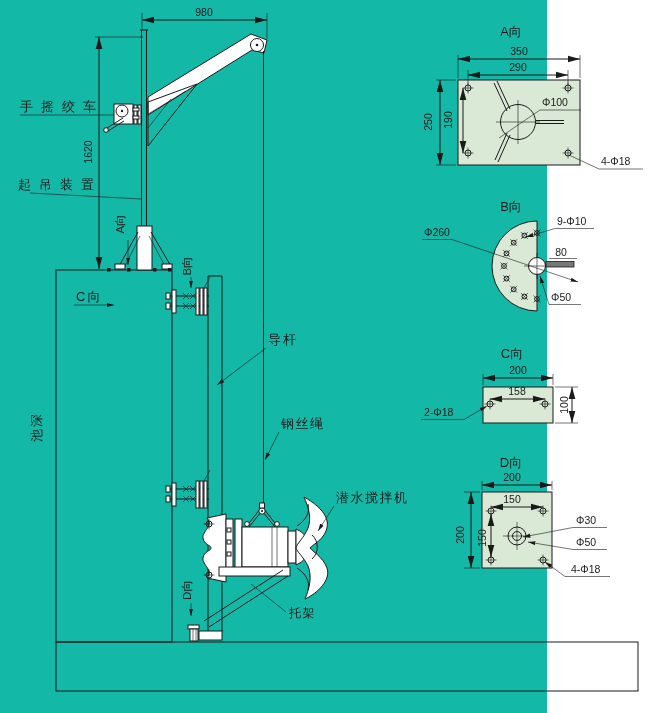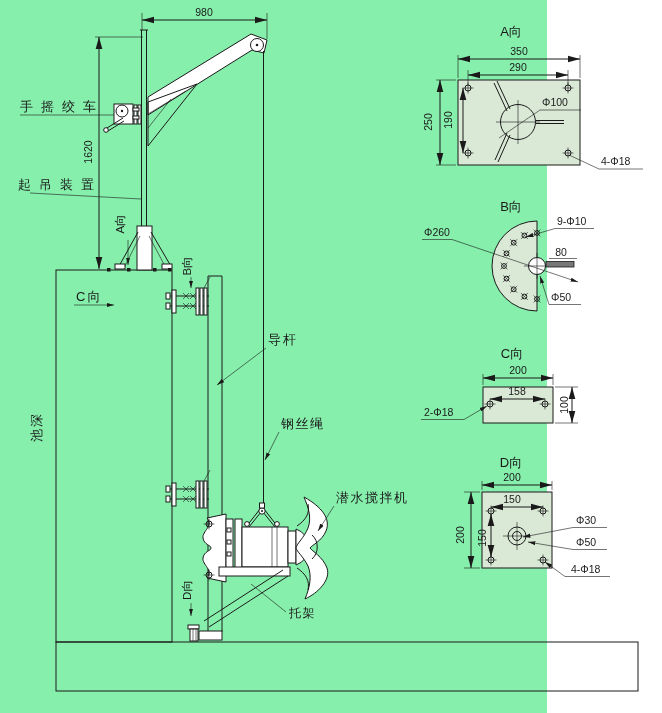--- a/index.html
+++ b/index.html
@@ -1,16 +1,16 @@
 <!DOCTYPE html>
 <html style="--plate: #d9e9d6; --line: #1a1a1a;"><head>
 <meta charset="utf-8">
 <style>
   html,body{margin:0;padding:0;background:#fff;}
-  .page{width:547px;height:713px;background:#86efac;position:relative;}
+  .page{width:547px;height:713px;background:#14b8a6;position:relative;}
   .s{stroke:var(--line,#1a1a1a);fill:none;stroke-width:1;}
   .thin{stroke-width:.6;}
   .sw{stroke:var(--line,#1a1a1a);fill:#fff;stroke-width:1;}
   .sg{stroke:var(--line,#1a1a1a);stroke-width:1;fill:var(--plate,#d9e9d6);}
   .dark{fill:#777;stroke:var(--line,#1a1a1a);stroke-width:.8;}
   .blk{fill:var(--line,#1a1a1a);stroke:none;}
   .t{font-family:"Liberation Sans",sans-serif;fill:var(--line,#1a1a1a);}
   .dim{font-size:10.5px;}
   .cn{font-size:13px;}
   .cns{font-size:12px;}

